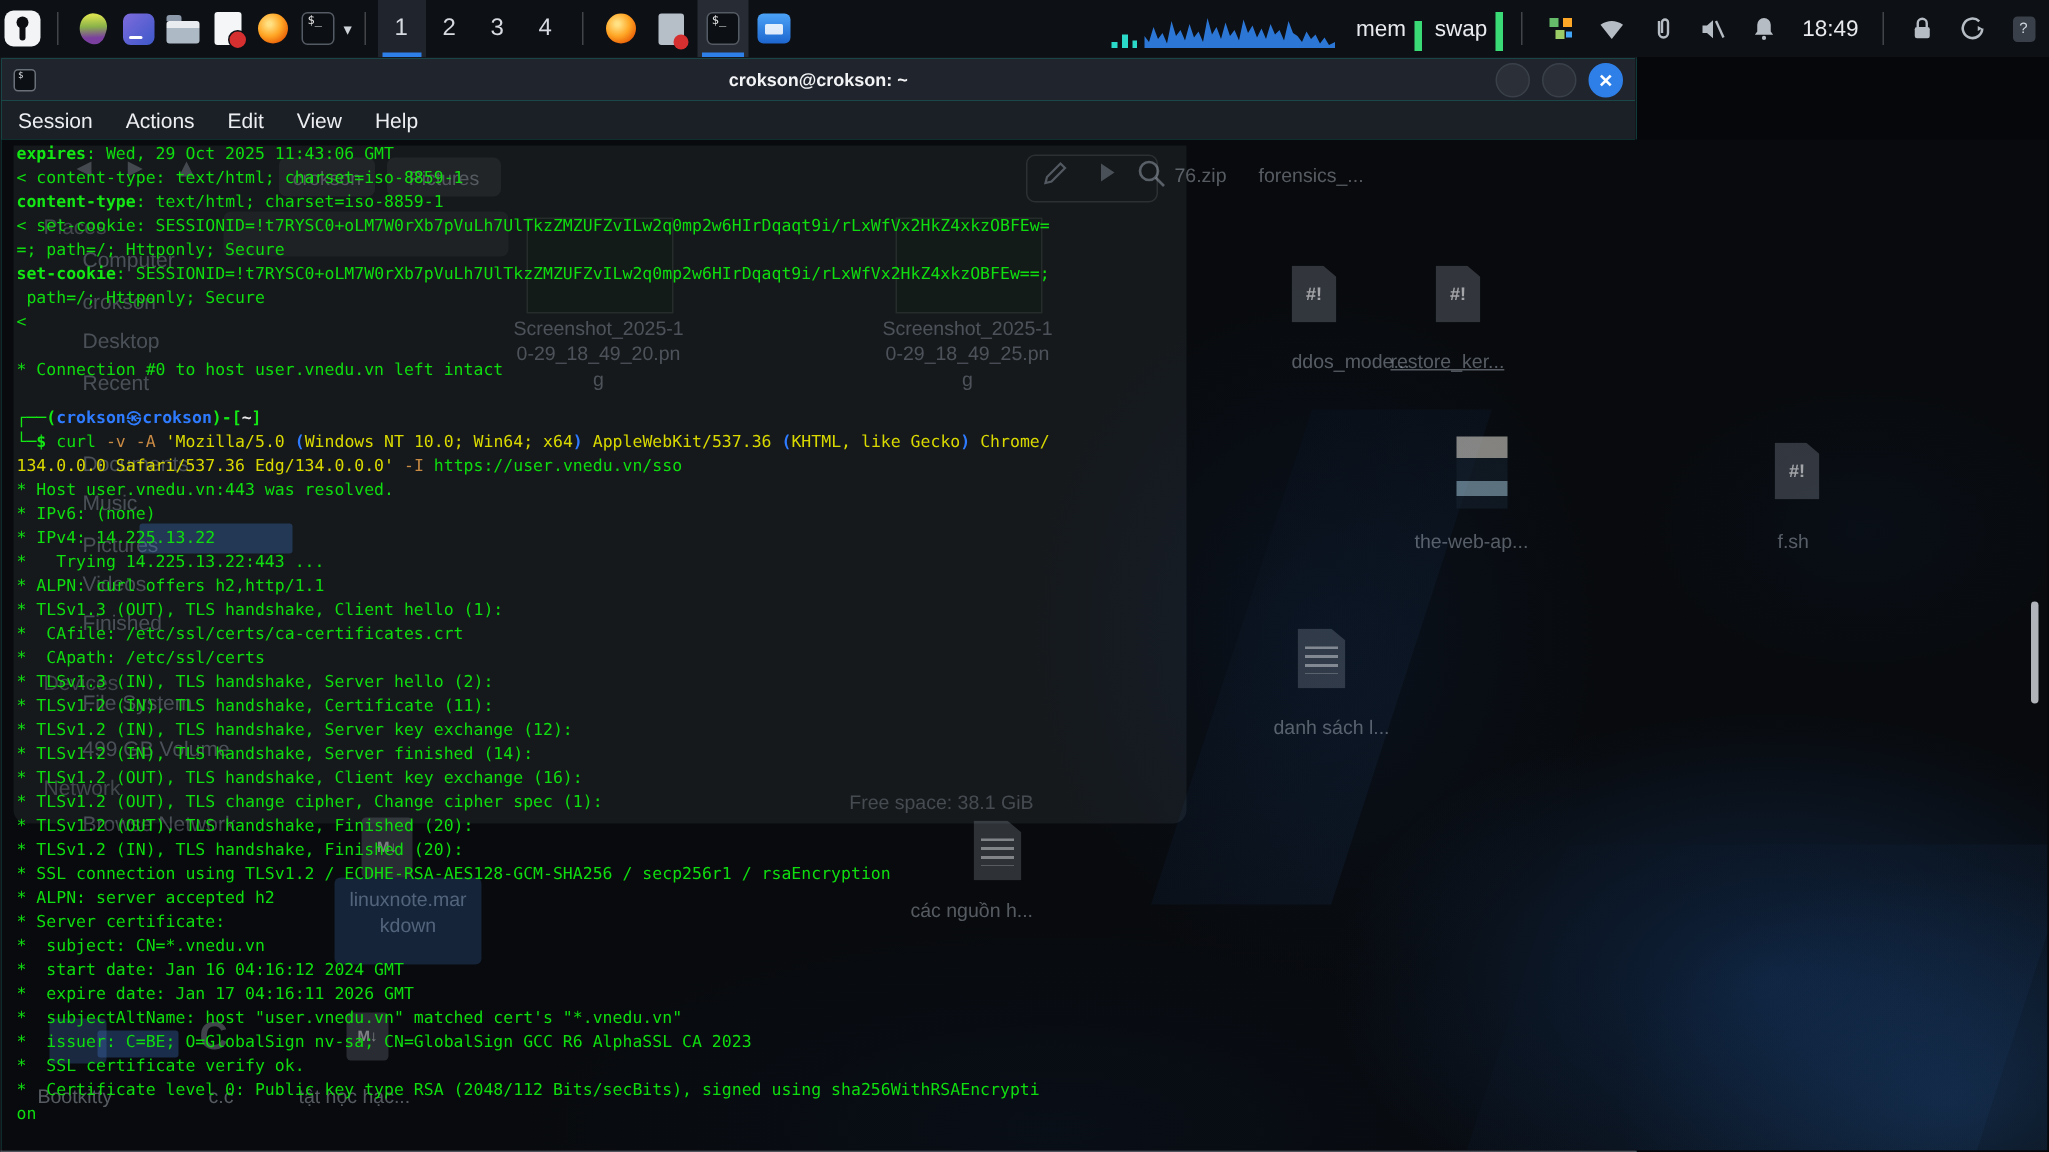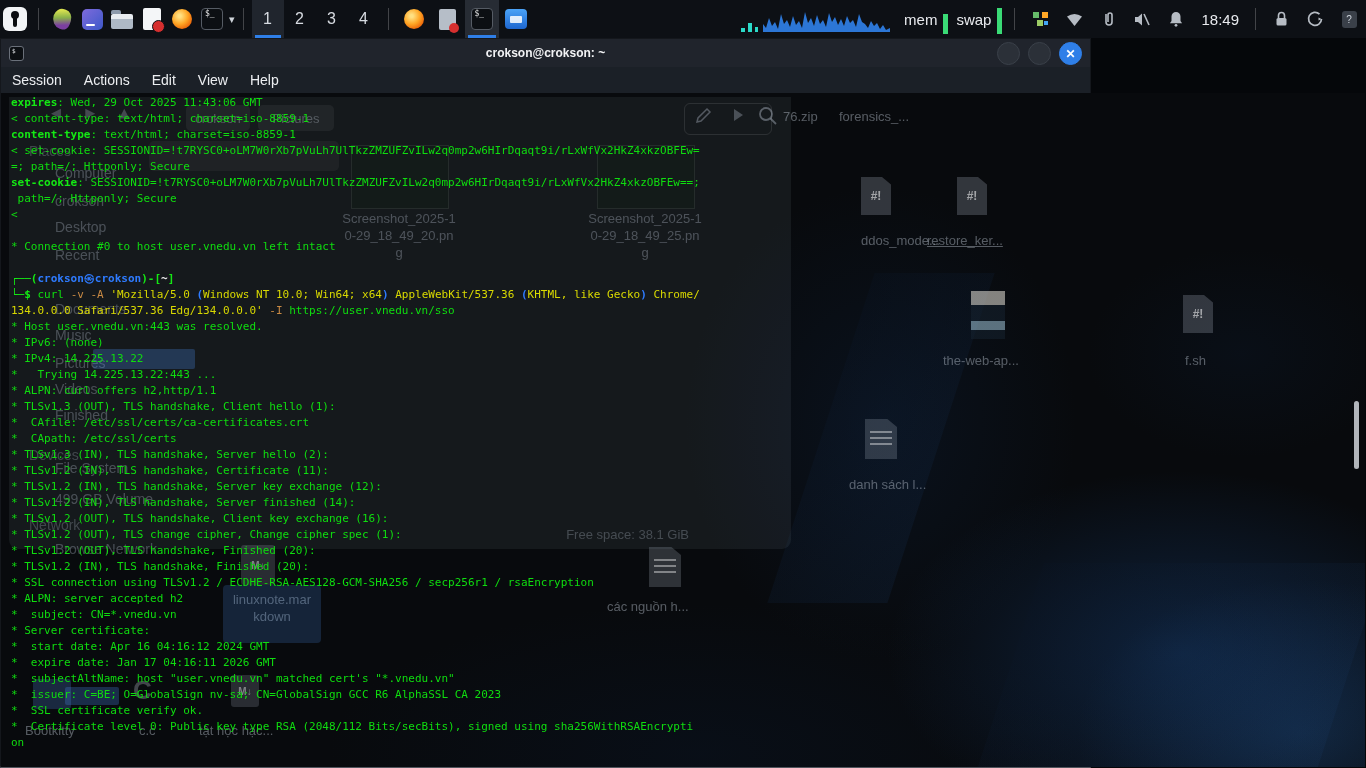--- a/index.html
+++ b/index.html
@@ -360,23 +360,23 @@
           <div class="tl"><span class="c-g">* TLSv1.3 (IN), TLS handshake, Server hello (2):</span></div>
           <div class="tl"><span class="c-g">* TLSv1.2 (IN), TLS handshake, Certificate (11):</span></div>
           <div class="tl"><span class="c-g">* TLSv1.2 (IN), TLS handshake, Server key exchange (12):</span></div>
           <div class="tl"><span class="c-g">* TLSv1.2 (IN), TLS handshake, Server finished (14):</span></div>
           <div class="tl"><span class="c-g">* TLSv1.2 (OUT), TLS handshake, Client key exchange (16):</span></div>
           <div class="tl"><span class="c-g">* TLSv1.2 (OUT), TLS change cipher, Change cipher spec (1):</span></div>
           <div class="tl"><span class="c-g">* TLSv1.2 (OUT), TLS handshake, Finished (20):</span></div>
           <div class="tl"><span class="c-g">* TLSv1.2 (IN), TLS handshake, Finished (20):</span></div>
           <div class="tl"><span class="c-g">* SSL connection using TLSv1.2 / ECDHE-RSA-AES128-GCM-SHA256 / secp256r1 / rsaEncryption</span></div>
           <div class="tl"><span class="c-g">* ALPN: server accepted h2</span></div>
+          <div class="tl"><span class="c-g">* Server certificate:</span></div>
           <div class="tl"><span class="c-g">*  subject: CN=*.vnedu.vn</span></div>
-          <div class="tl"><span class="c-g">* Server certificate:</span></div>
-          <div class="tl"><span class="c-g">*  start date: Apr 16 04:16:12 2024 GMT</span></div>
+          <div class="tl"><span class="c-g">*  start date: Jan 16 04:16:12 2024 GMT</span></div>
           <div class="tl"><span class="c-g">*  expire date: Jan 17 04:16:11 2026 GMT</span></div>
           <div class="tl"><span class="c-g">*  subjectAltName: host "user.vnedu.vn" matched cert's "*.vnedu.vn"</span></div>
           <div class="tl"><span class="c-g">*  issuer: C=BE; O=GlobalSign nv-sa; CN=GlobalSign GCC R6 AlphaSSL CA 2023</span></div>
           <div class="tl"><span class="c-g">*  SSL certificate verify ok.</span></div>
           <div class="tl"><span class="c-g">*  Certificate level 0: Public key type RSA (2048/112 Bits/secBits), signed using sha256WithRSAEncrypti</span></div>
           <div class="tl"><span class="c-g">on</span></div>
         </div>
 
       <div class="scrollthumb"></div>
     </div>

